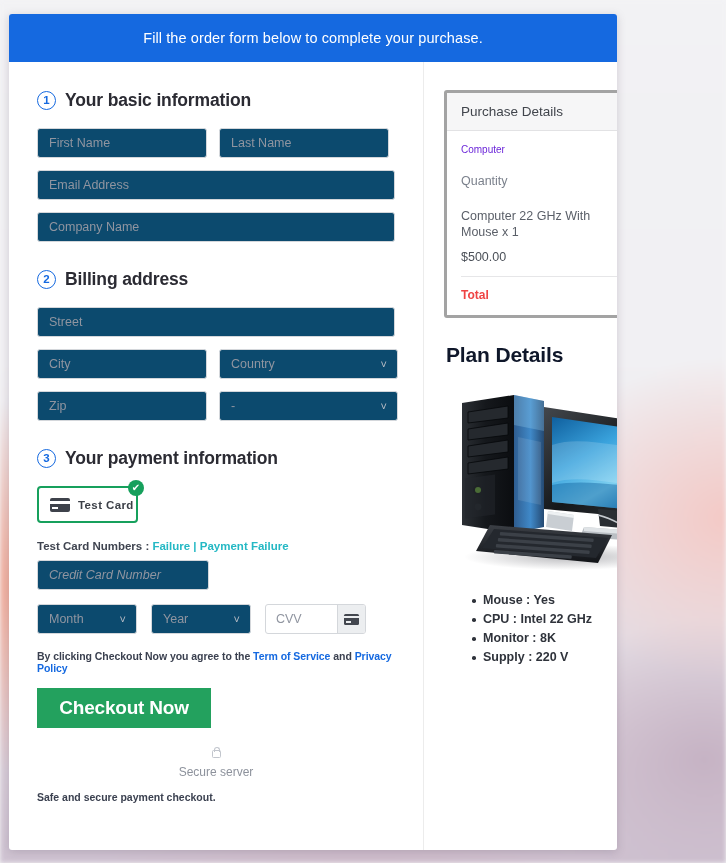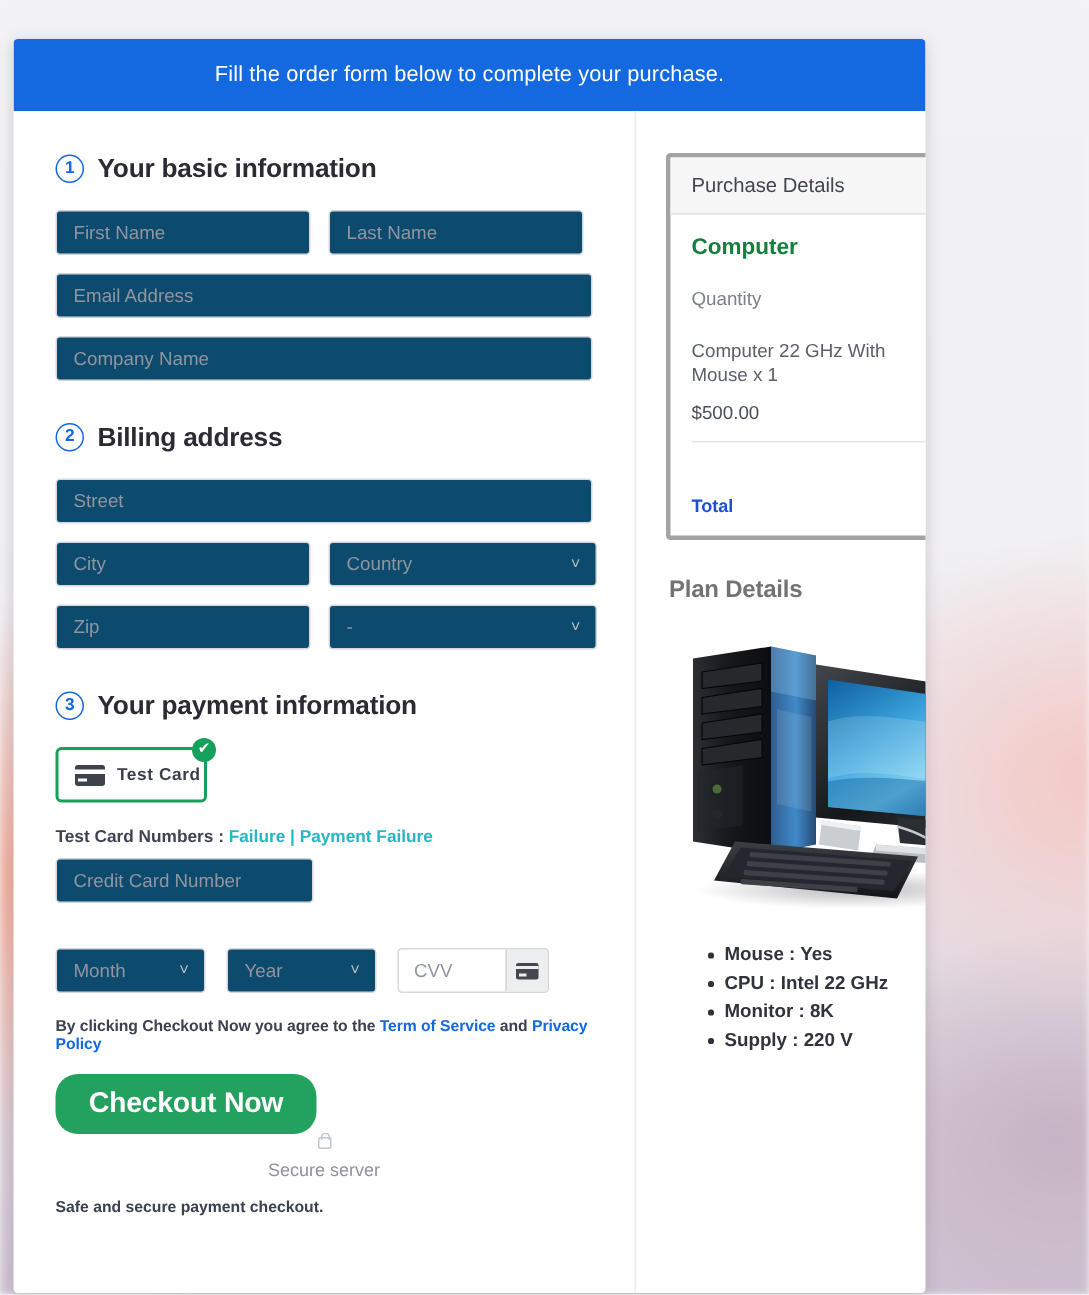--- a/index.html
+++ b/index.html
@@ -26,21 +26,21 @@
       radial-gradient(ellipse 420px 170px at 50% 104%, rgba(206,185,200,0.98) 0%, rgba(210,192,205,0.0) 70%),
       radial-gradient(ellipse 260px 200px at 97% 88%, rgba(196,176,194,0.9) 0%, rgba(200,180,198,0.0) 70%),
       linear-gradient(180deg, #f2f2f4 0%, #f1f0f3 42%, #e7e0e6 70%, #d8cdd8 88%, #cfc3d2 100%);
     filter: blur(2px);
   }
 
   
   #card {
     position: absolute;
     left: 9px;
-    top: 26px;
+    top: 14px;
     width: 608px;
     height: 836px;
     background: #ffffff;
     border-radius: 3px;
     box-shadow: 0 2px 10px rgba(80,70,90,0.22);
     overflow: hidden;
     display: flex;
     flex-direction: column;
   }
 
@@ -190,21 +190,21 @@
     margin-bottom: 8px;
     font-weight: 600;
   }
   .testnum-line a {
     color: #24b8c4;
     text-decoration: none;
     font-weight: 600;
   }
   .testnum-line .sep { color: #24b8c4; }
 
-  #ccnum { width: 172px; flex: none; margin-bottom: 30px; }
+  #ccnum { width: 172px; flex: none; margin-bottom: 14px; font-style: italic; }
 
   .expiry-row { display: flex; gap: 14px; margin-bottom: 16px; }
   .exp-sel { width: 100px; flex: none; }
   #cvv-wrap {
     width: 101px;
     height: 30px;
     border: 1px solid #d4d7db;
     border-radius: 3px;
     display: flex;
     flex: none;
@@ -253,28 +253,28 @@
     margin-bottom: 14px;
     letter-spacing: -0.05px;
   }
   .terms a { color: #1569e0; text-decoration: none; font-weight: 700; }
 
   #checkout-btn {
     width: 174px;
     height: 40px;
     background: #23a15e;
     border: none;
-    border-radius: 15px;
+    border-radius: 0;
     color: #fff;
     font-size: 19px;
     font-weight: 700;
     font-family: "Liberation Sans", sans-serif;
     letter-spacing: -0.2px;
     cursor: pointer;
-    margin-bottom: 0;
+    margin-bottom: 20px;
     display: flex;
     align-items: center;
     justify-content: center;
   }
 
   .secure-row {
     display: flex;
     align-items: center;
     gap: 7px;
     margin-bottom: 12px;
@@ -315,23 +315,23 @@
   #purchase-box .pb-head {
     background: #f6f6f7;
     border-bottom: 1px solid #e2e2e4;
     padding: 11px 14px;
     font-size: 13.5px;
     color: #41454c;
   }
   #purchase-box .pb-body { padding: 13px 14px 13px 14px; }
 
   .prod-name {
-    font-size: 15px;
-    font-weight: 700;
-    color: #15803d;
+    font-size: 10px;
+    font-weight: 400;
+    color: #6d28d9;
     margin-bottom: 13px;
   }
   .qty-row {
     display: flex;
     align-items: center;
     justify-content: space-between;
     margin-bottom: 14px;
   }
   .qty-label { font-size: 12.5px; color: #7b818c; }
   .qty-input {
@@ -353,27 +353,27 @@
   }
   .line-desc {
     font-size: 12.5px;
     color: #5a5f68;
     width: 150px;
     line-height: 1.28;
   }
   .line-amt { font-size: 12.5px; color: #4b5058; white-space: nowrap; }
   .pb-divider { height: 1px; background: #e6e6e8; margin-bottom: 11px; }
   .total-row { display: flex; justify-content: space-between; align-items: center; }
-  .total-label { font-size: 12px; font-weight: 700; color: #1d4ed8; margin-top: 24px; }
+  .total-label { font-size: 12px; font-weight: 700; color: #ef4444; }
   .total-amt { font-size: 12.5px; font-weight: 700; color: #18a85c; }
 
   .plan-title {
-    font-size: 16px;
+    font-size: 21px;
     font-weight: 700;
-    color: #737373;
+    color: #0f172a;
     margin: 25px 0 0 2px;
     letter-spacing: -0.15px;
   }
 
   #plan-img {
     margin: 18px 0 0 4px;
     width: 238px;
     height: 190px;
     position: relative;
   }

